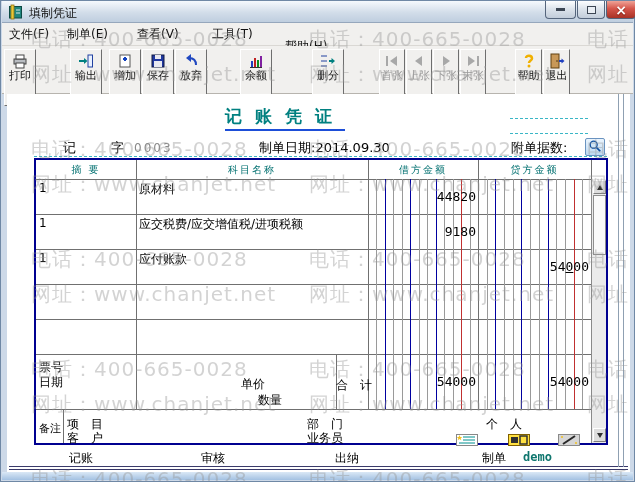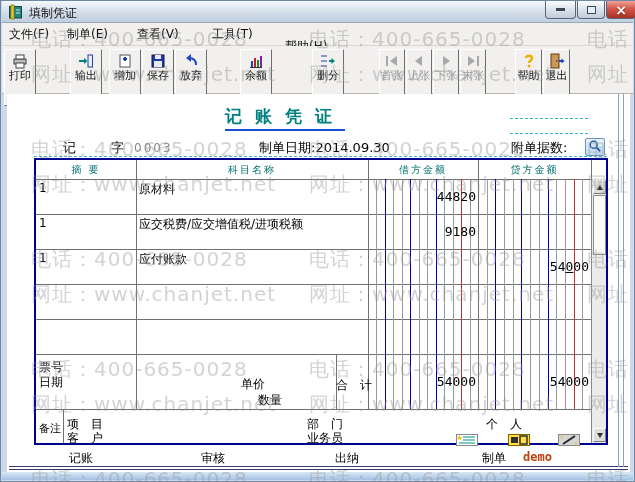--- a/index.html
+++ b/index.html
@@ -43,21 +43,21 @@
 .cursor-digit{text-decoration:underline}
 
 .sb{position:absolute;left:555px;top:19px;width:15px;height:264px;background:#ebebeb;border-left:1px solid #8a8a8a}
 .sb-btn{position:absolute;left:1px;width:13px;height:14px;background:#dddddd;border:1px solid;border-color:#fff #7e7e7e #7e7e7e #fff;display:flex;align-items:center;justify-content:center;cursor:pointer}
 .sb-thumb{position:absolute;left:1px;top:16px;width:13px;height:60px;background:#fafafa;border:1px solid #8f8f8f;cursor:pointer}
 .tri-up{width:0;height:0;border-left:3px solid transparent;border-right:3px solid transparent;border-bottom:5px solid #303030}
 .tri-down{width:0;height:0;border-left:3px solid transparent;border-right:3px solid transparent;border-top:5px solid #303030}
 .remark-icon{position:absolute;width:22px;height:12px;cursor:pointer}
 
 .sig{position:absolute;top:449px;font-size:12px;color:#000;z-index:2}
-.maker{font-family:"DejaVu Sans Mono",monospace;color:#c2410c;font-weight:bold}
+.maker{font-family:"DejaVu Sans Mono",monospace;color:#0f766e;font-weight:bold}
 .dline{position:absolute;left:8px;width:619px;height:1px;background:#3a3a6a;z-index:2}
 .rline{position:absolute;top:93px;height:373px;width:1px;background:#8fa0b2;z-index:2}
 .statusbar{position:absolute;left:1px;right:1px;bottom:1px;height:8px;background:linear-gradient(#dae8f6,#a3c1e2)}
 
 #watermark{position:absolute;inset:0;z-index:60;pointer-events:none;overflow:hidden}
 #watermark span{position:absolute;font-size:20px;color:rgba(150,150,150,0.42);white-space:nowrap;letter-spacing:1px}
 </style>
 </head>
 <body>
 

